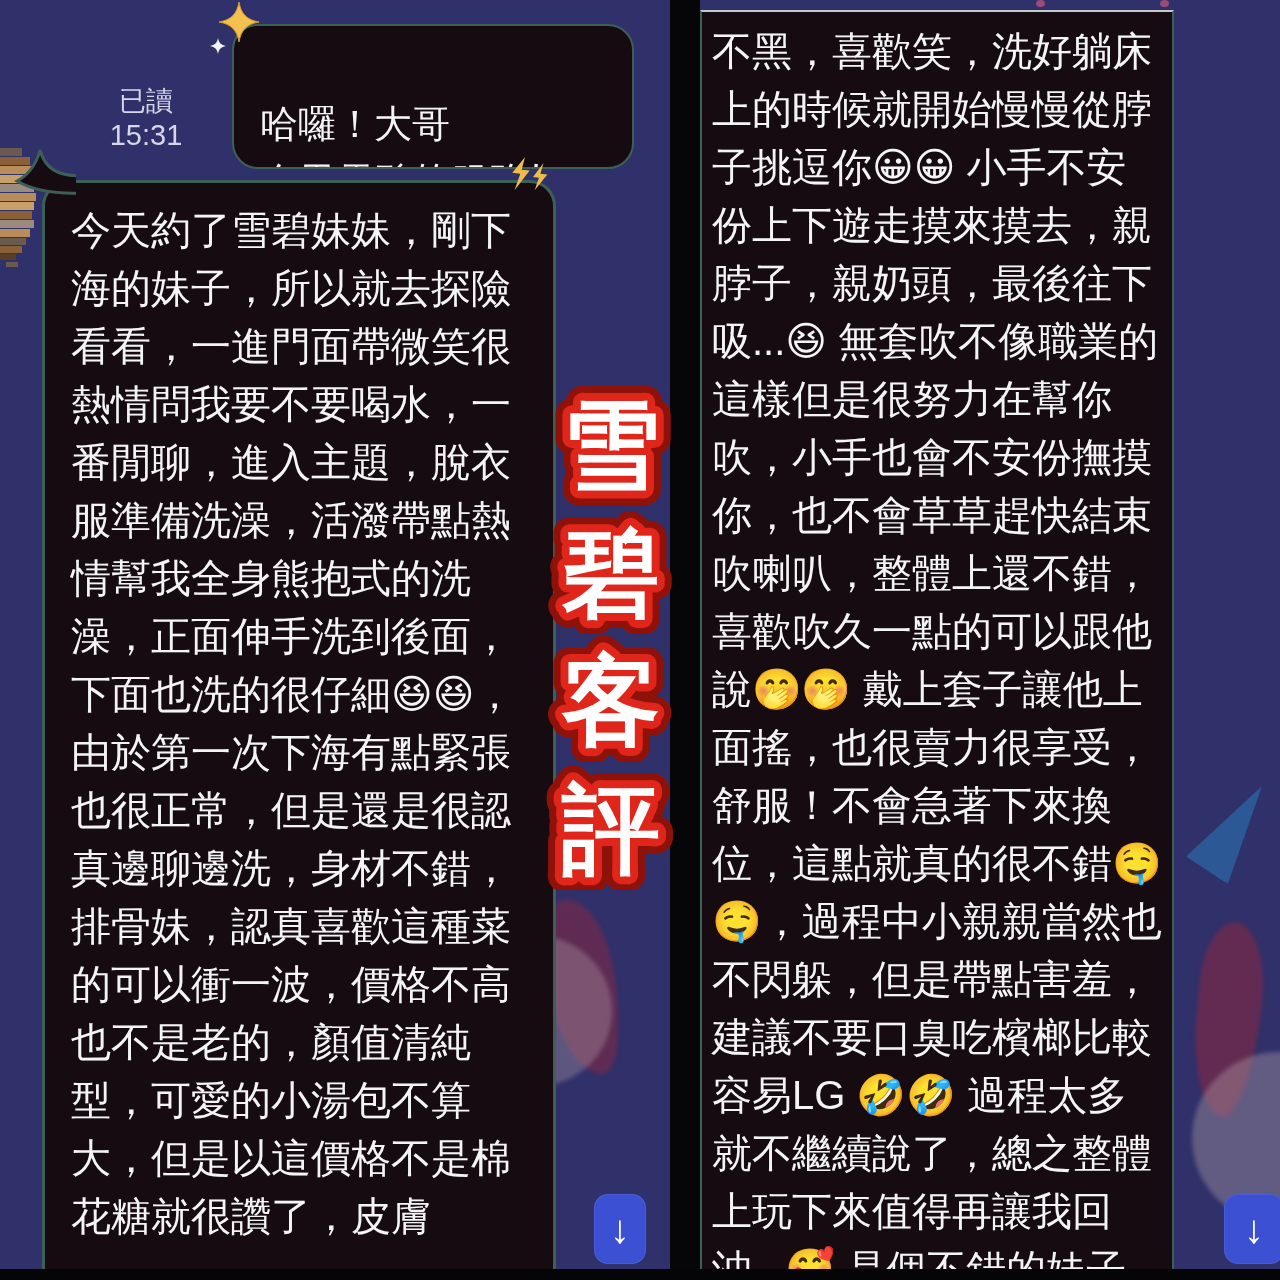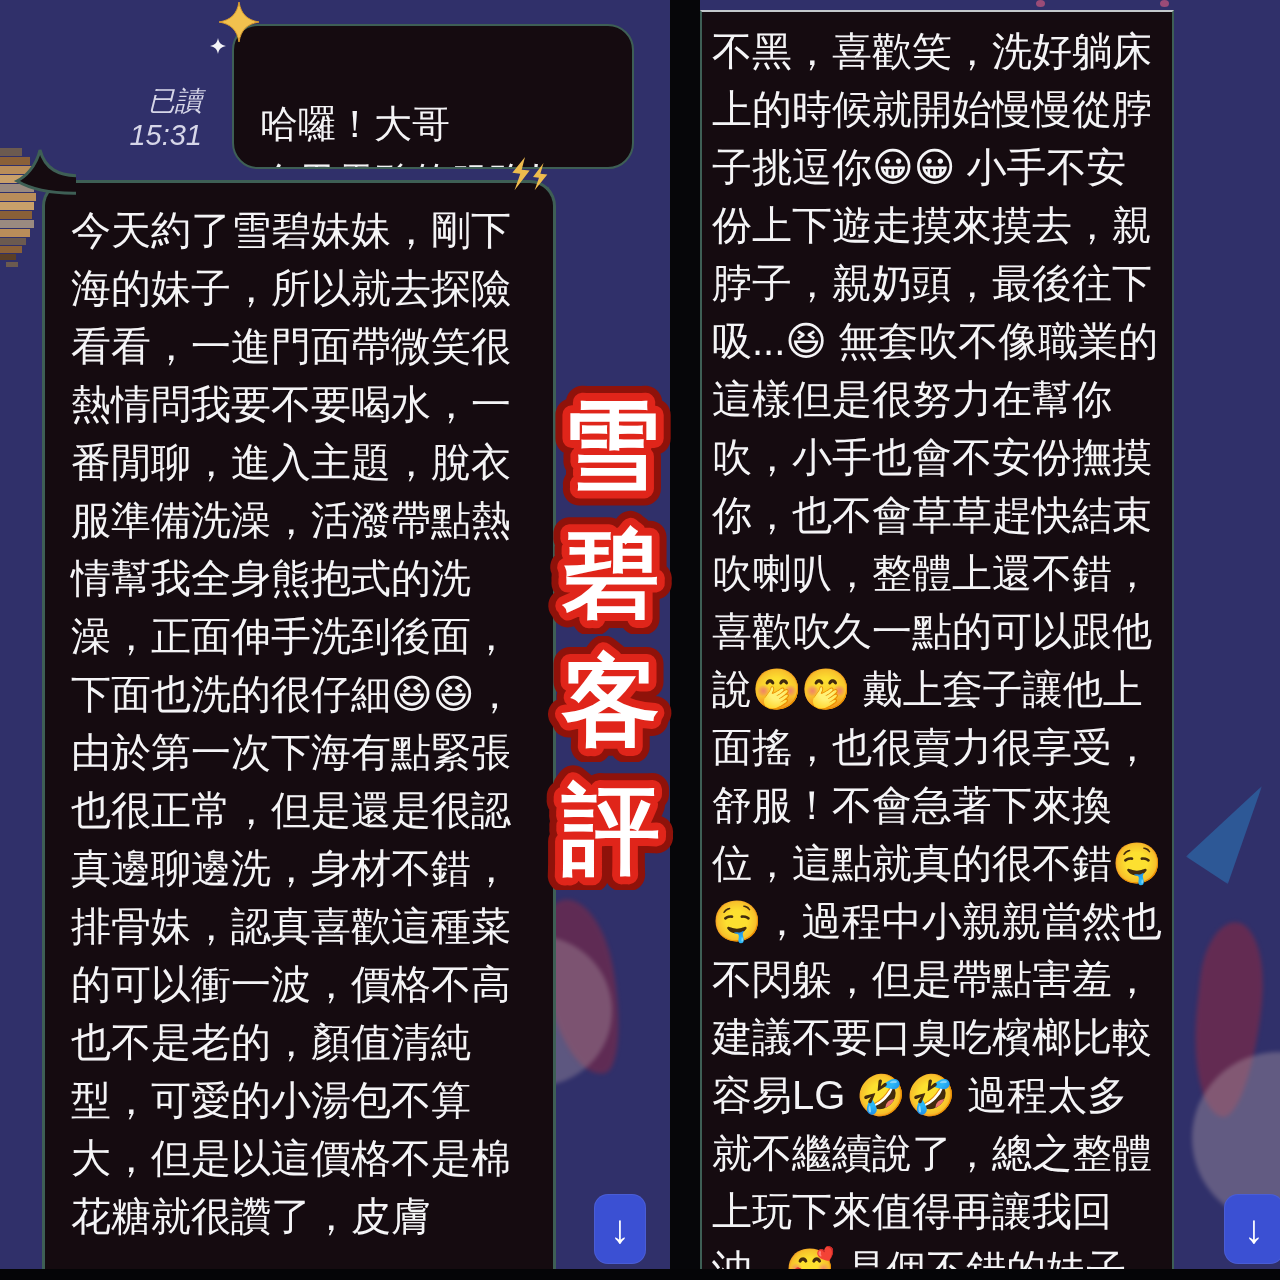--- a/index.html
+++ b/index.html
@@ -30,22 +30,22 @@
   .bubble .btext { width:100%; }
   #greeting { left:232px; top:24px; width:402px; height:145px; border-radius:26px;
               font-size:38px; line-height:57px; padding:13px 6px 0 26px; white-space:pre-line; overflow:hidden; }
   #review1  { left:42px; top:180px; width:514px; height:1094px; border-width:3px; border-bottom:none;
               border-radius:26px 26px 0 0; font-size:40px; line-height:58px; padding:18px 12px 0 26px; overflow:hidden; }
   #review2  { left:700px; top:10px; width:474px; height:1270px; border:none;
               border-left:2px solid #3e5f55; border-right:2px solid #3e5f55; border-top:2px solid #c4c9cc;
               font-size:40px; line-height:58px; padding:10px 10px 0 10px; overflow:hidden; }
 
   
-  .read-receipt { position:absolute; left:106px; top:84px; width:96px; text-align:right;
-                  color:#d6d6e8; z-index:2; line-height:34px;font-style:italic; }
+  .read-receipt { position:absolute; left:98px; top:84px; width:96px; text-align:center;
+                  color:#d6d6e8; z-index:2; line-height:34px; }
   .read-receipt .rr-read { font-size:27px; }
   .read-receipt .rr-time { font-size:29px; }
 
   
   .decor { position:absolute; z-index:3; }
   #star-decor      { left:208px; top:0;   width:54px; height:58px; }
   #lightning-decor { left:510px; top:156px; width:46px; height:42px; transform:rotate(6deg); }
   #bubble-tail     { left:12px;  top:146px; width:64px; height:58px; overflow:hidden; }
 
   

